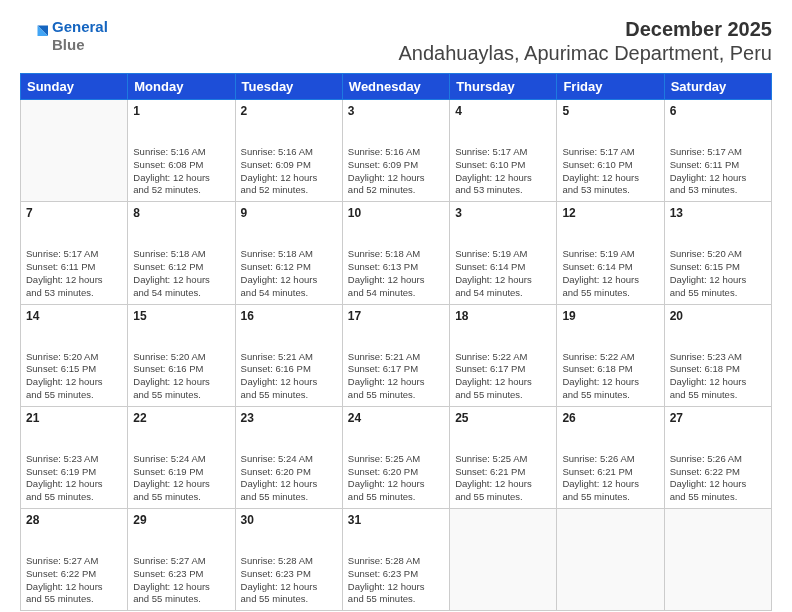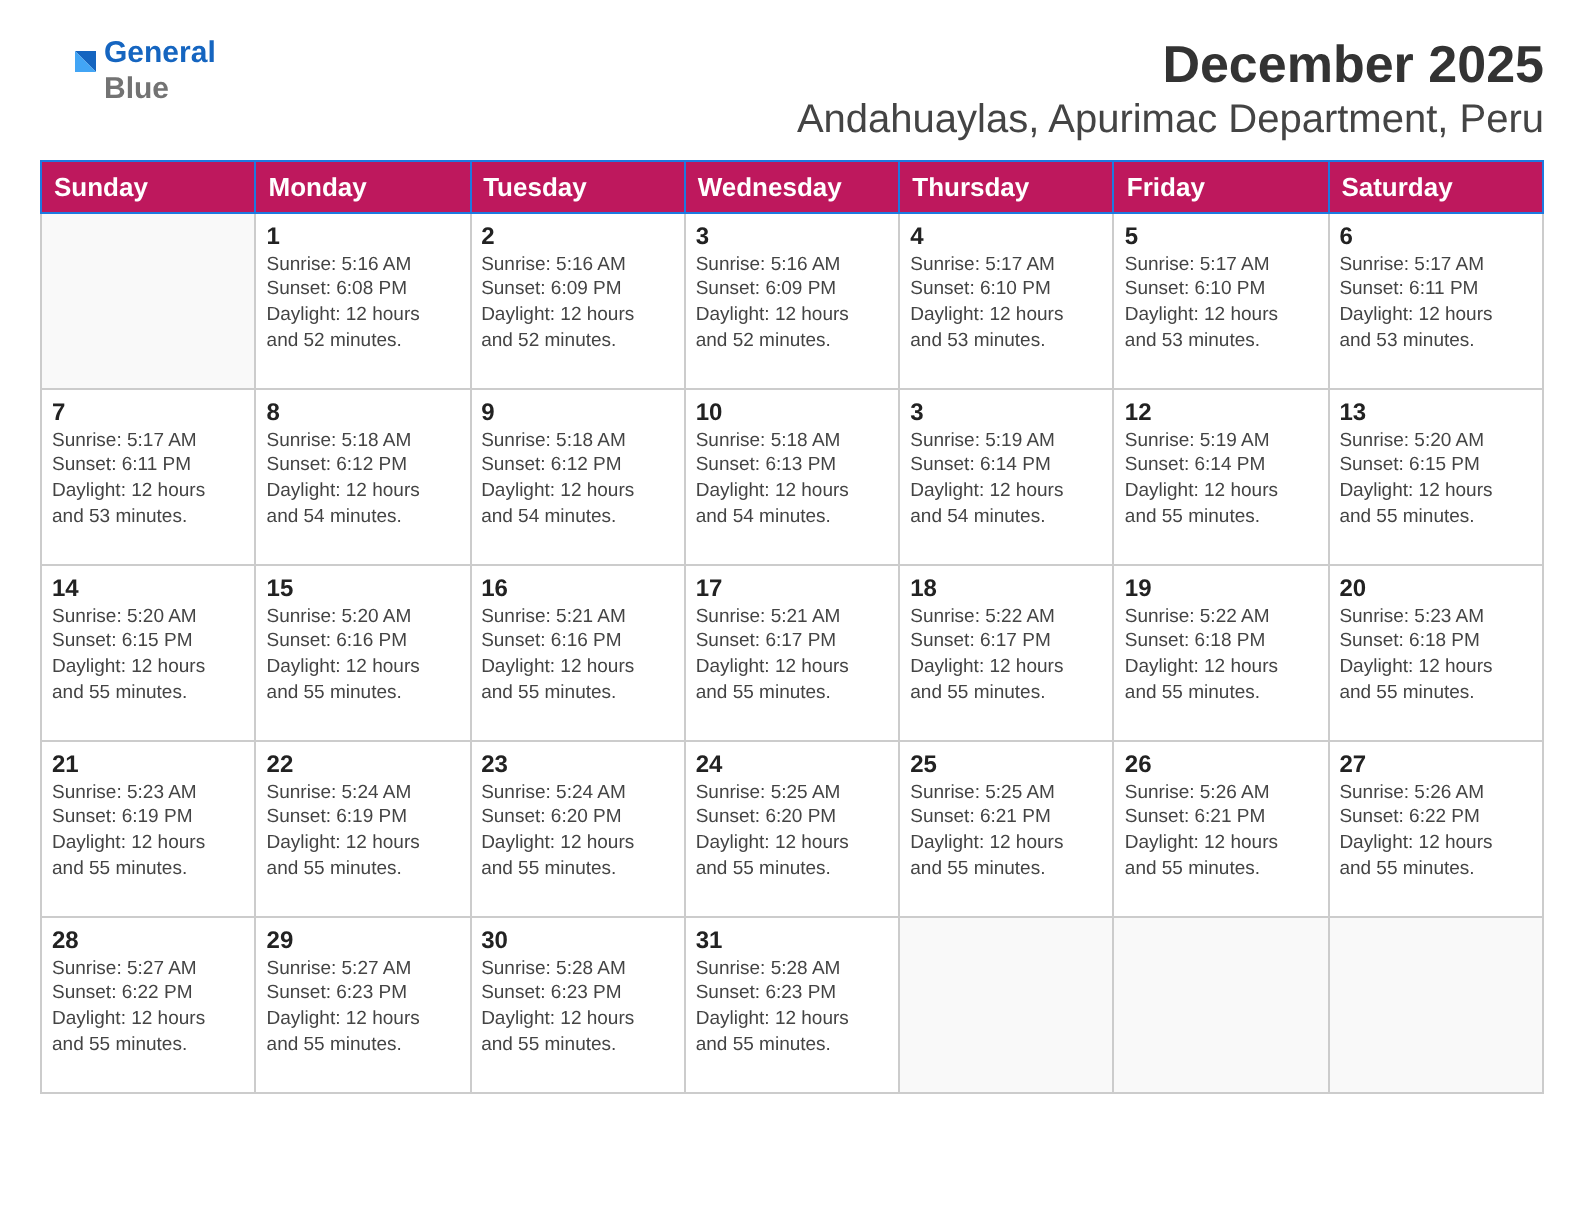--- a/index.html
+++ b/index.html
@@ -38,39 +38,39 @@
       color: #1565c0;
     }
     .logo-icon {
       width: 28px;
       height: 28px;
     }
     .title-section {
       text-align: right;
     }
     .month-title {
-      font-size: 26px;
+      font-size: 20px;
       font-weight: bold;
       color: #333;
       line-height: 1.1;
     }
     .subtitle {
       font-size: 20px;
       color: #444;
       margin-top: 2px;
     }
     .calendar {
       flex: 1;
       border: 1px solid #ccc;
       border-collapse: collapse;
       width: 100%;
       table-layout: fixed;
     }
     .calendar th {
-      background: #be185d;
+      background: #1d4ed8;
       color: #fff;
       text-align: left;
       padding: 5px 6px;
       font-size: 13px;
       font-weight: bold;
       border: 1px solid #1e7ae0;
     }
     .calendar td {
       border: 1px solid #ccc;
       vertical-align: top;
@@ -83,20 +83,21 @@
       font-size: 12px;
       font-weight: bold;
       color: #222;
       display: block;
       margin-bottom: 2px;
     }
     .day-info {
       font-size: 9.5px;
       color: #444;
       line-height: 1.35;
+      margin-top: 28px;
     }
     .empty-cell {
       background: #f9f9f9;
     }
   </style>
 </head>
 <body>
 
 <div class="page">
   <div class="header">

